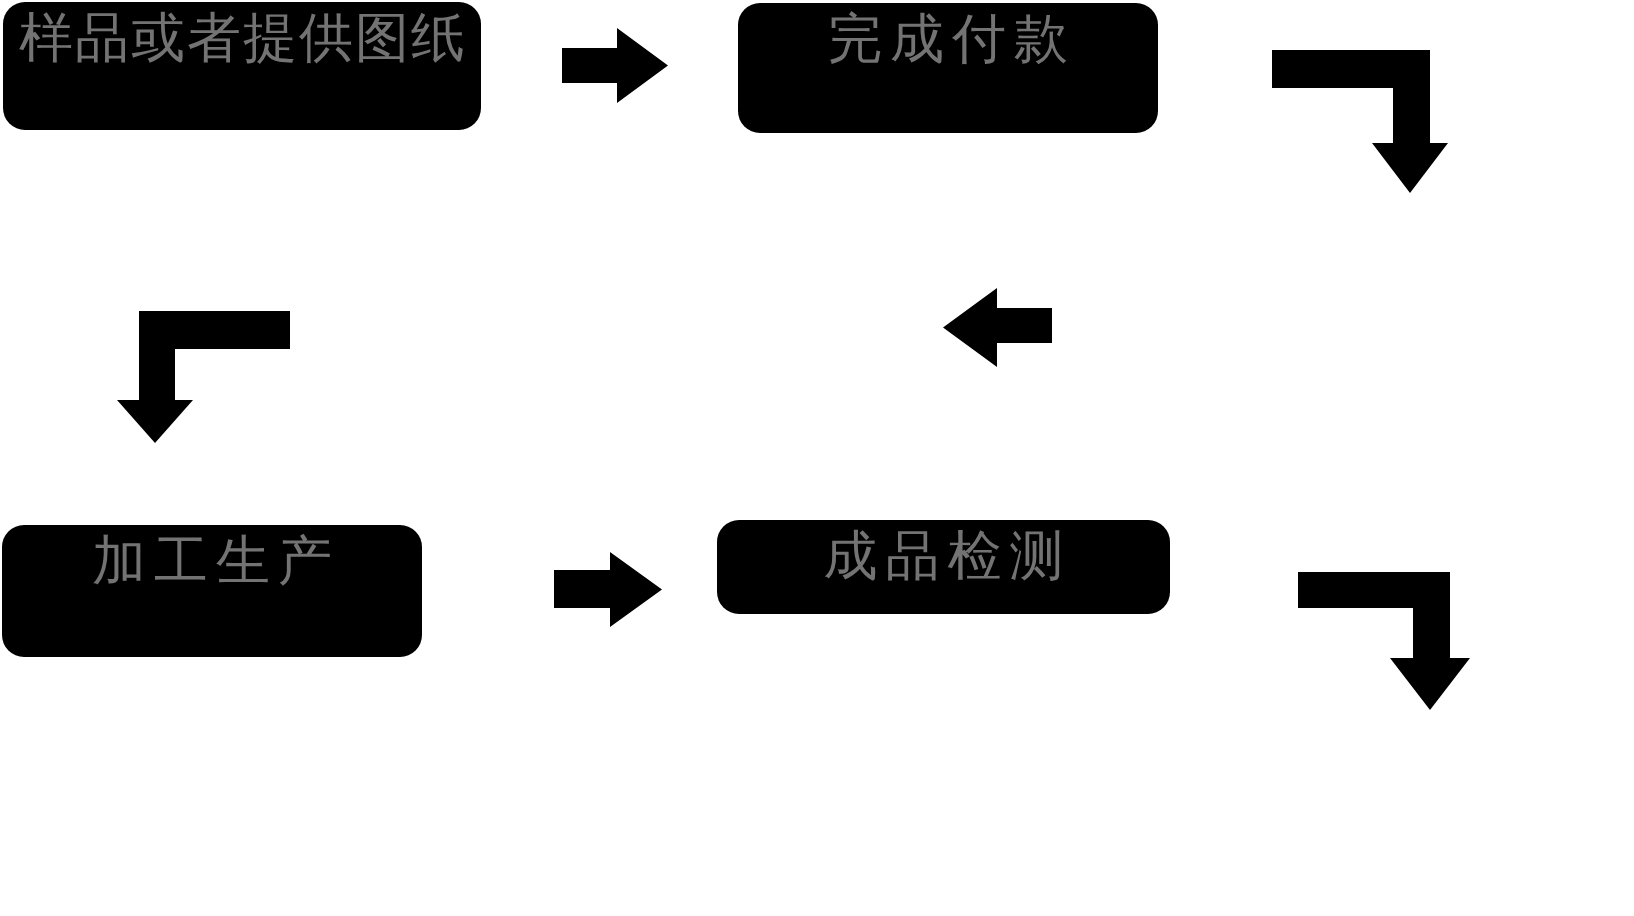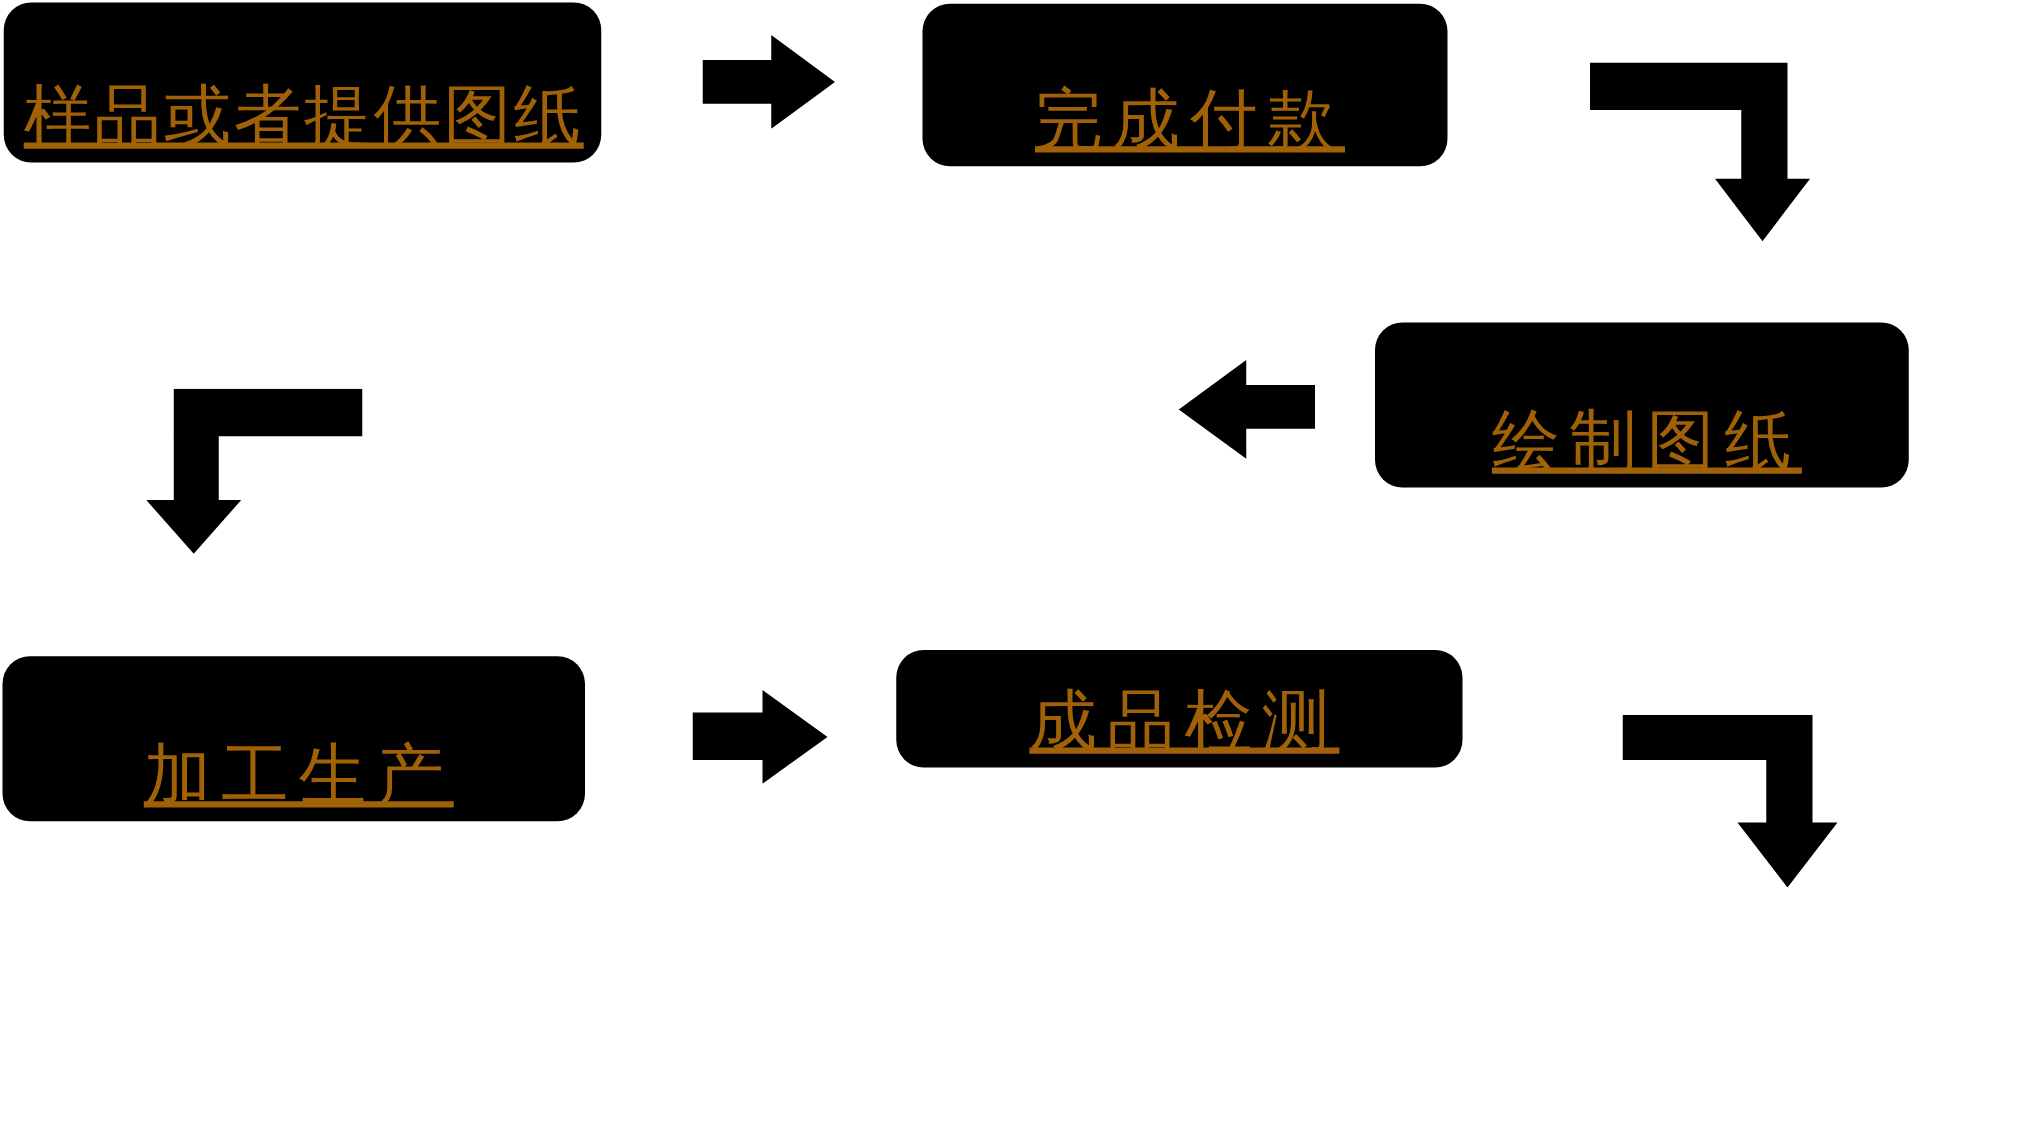--- a/index.html
+++ b/index.html
@@ -8,42 +8,41 @@
     width:1634px;
     height:916px;
     background:#ffffff;
     overflow:hidden;
     font-family:"DejaVu Sans","Liberation Sans",sans-serif;
   }
   .node{
     position:absolute;
     background:#000000;
     border-radius:22px;
-    color:#a16207;
+    color:#737373;
     display:flex;
-    align-items:flex-end;
+    align-items:flex-start;
     justify-content:center;
     font-size:54px;
     font-weight:400;
     letter-spacing:8px;
     padding-left:8px;
     box-sizing:border-box;
     white-space:nowrap;
-    text-decoration:underline;
   }
   .node--wide{
     letter-spacing:2px;
     padding-left:2px;
   }
   
   .n1{left:3px;   top:2px;   width:478px; height:128px;}
   .n2{left:738px; top:3px;   width:420px; height:130px;}
   .n3{left:408px; top:260px; width:477px; height:130px;}
   .n4{left:1100px;top:258px; width:427px; height:132px;}
-  .n5{left:2px;   top:525px; width:466px; height:132px;}
+  .n5{left:2px;   top:525px; width:420px; height:132px;}
   .n6{left:717px; top:520px; width:453px; height:94px;}
   .n7{left:1152px;top:782px; width:478px; height:131px;}
   .arrow{position:absolute;display:block;}
   .a1{left:562px; top:28px;}
   .a2{left:1272px;top:50px;}
   .a3{left:943px; top:288px;}
   .a4{left:117px; top:311px;}
   .a5{left:554px; top:552px;}
   .a6{left:1298px;top:572px;}
   .arrow polygon{fill:#000000;}
@@ -67,23 +66,20 @@
 
   <svg class="arrow a2" width="176" height="143" viewBox="0 0 176 143">
     <polygon points="0,0 158,0 158,93 176,93 138,143 100,93 121,93 121,38 0,38"></polygon>
   </svg>
 
 
   <svg class="arrow a3" width="109" height="79" viewBox="0 0 109 79">
     <polygon points="109,20 54,20 54,0 0,39.5 54,79 54,55 109,55"></polygon>
   </svg>
 
-  <div class="node n4">
-    <span>绘制图纸</span>
-  </div>
 
   <svg class="arrow a4" width="173" height="132" viewBox="0 0 173 132">
     <polygon points="173,0 173,38 58,38 58,89 76,89 38,132 0,89 22,89 22,0"></polygon>
   </svg>
 
   <div class="node n5">
     <span>加工生产</span>
   </div>
 
   <svg class="arrow a5" width="108" height="75" viewBox="0 0 108 75">

